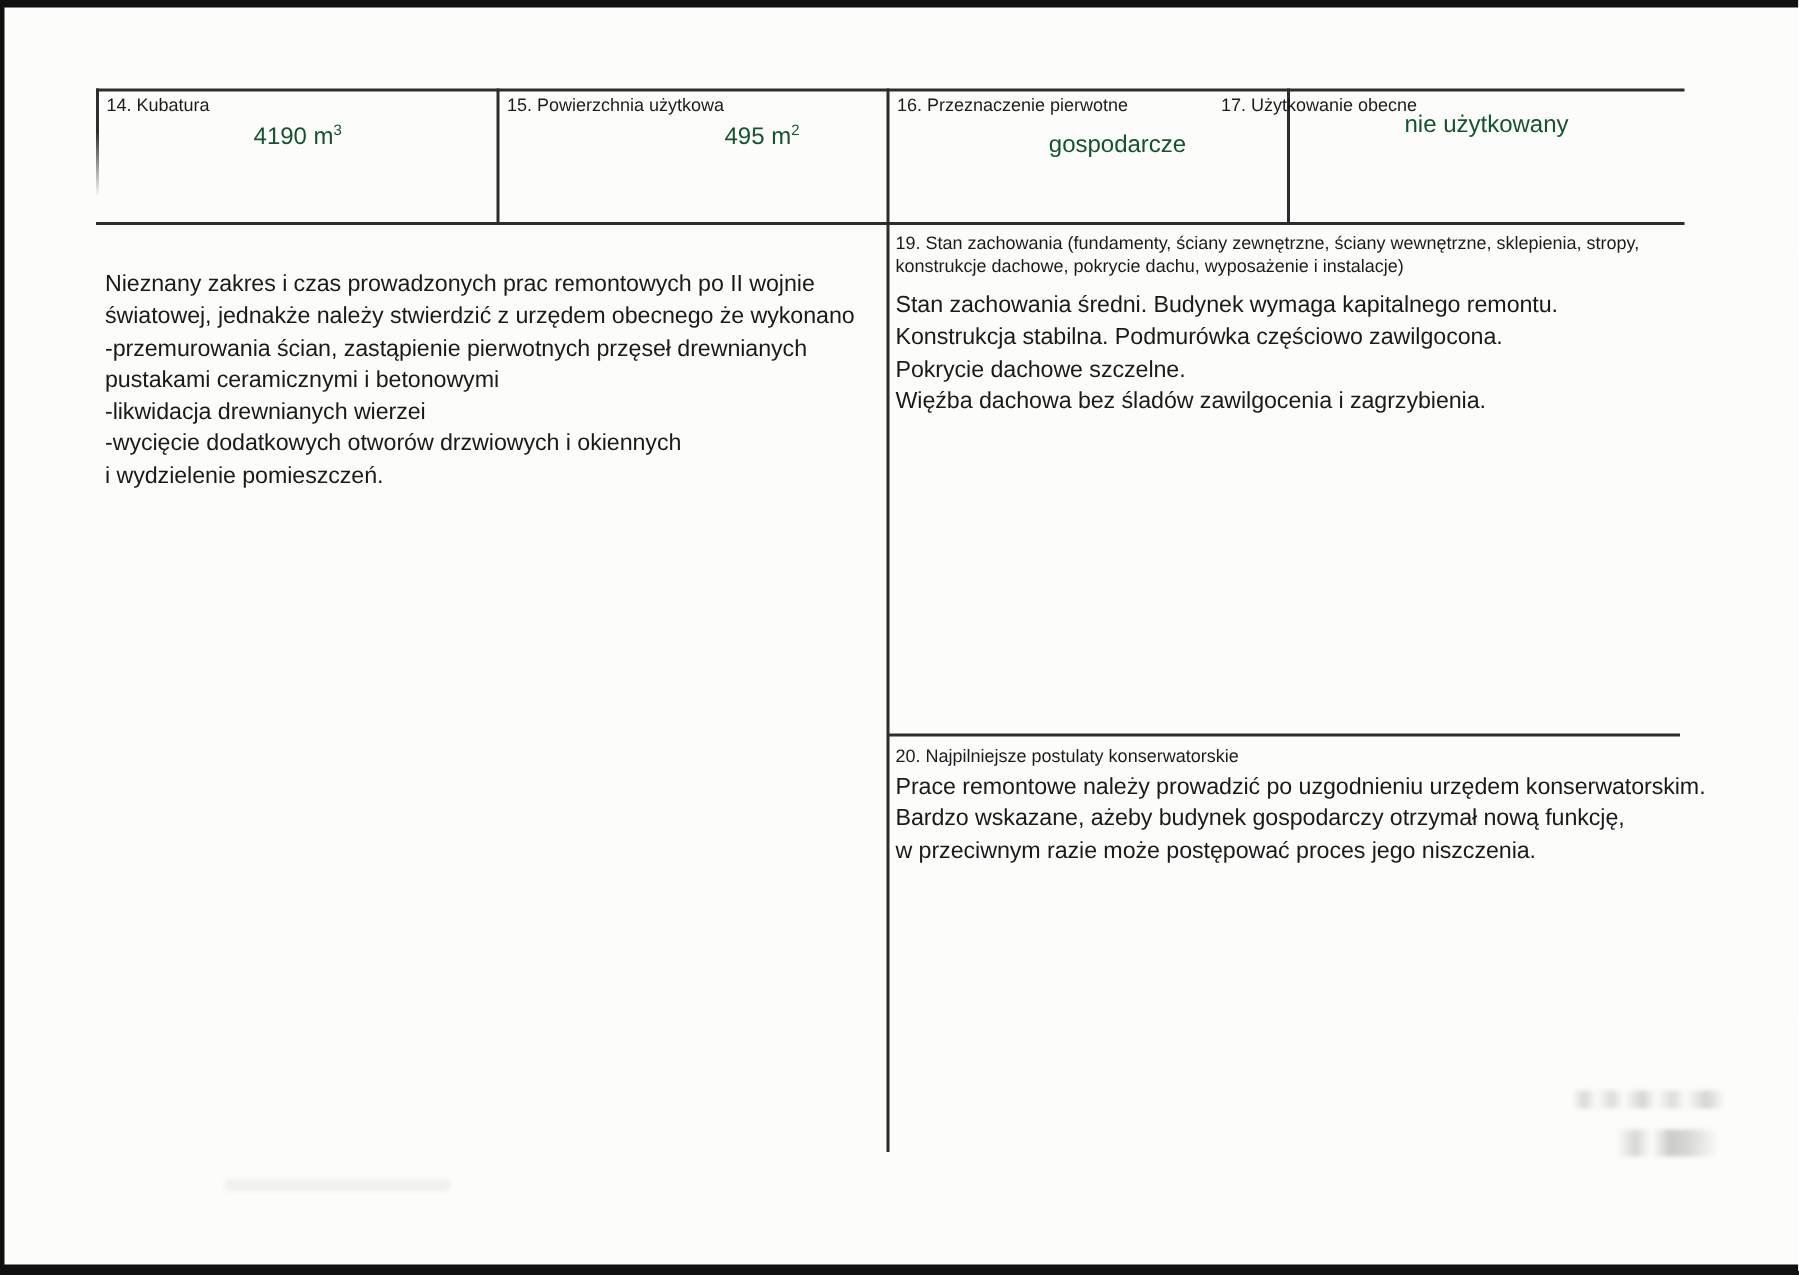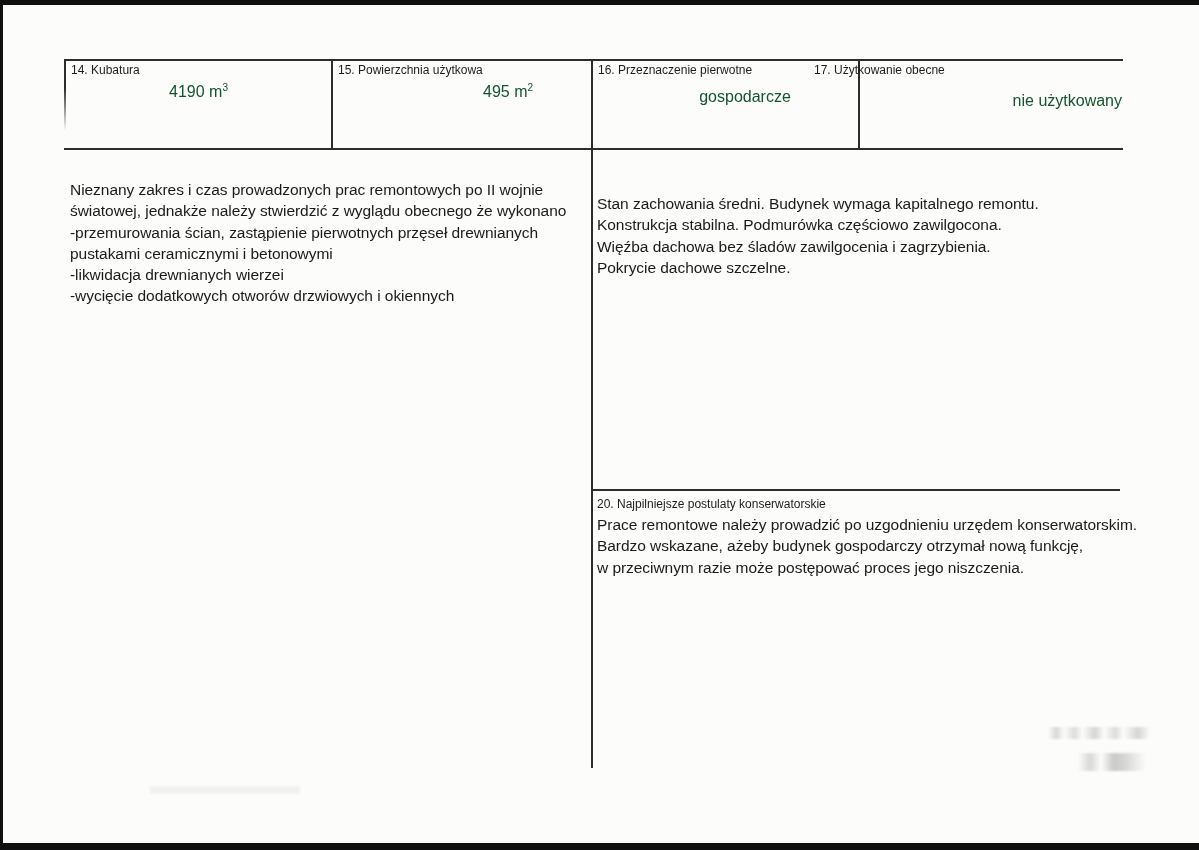--- a/index.html
+++ b/index.html
@@ -69,21 +69,21 @@
   .label-line { white-space: nowrap; }
 
   
   .lbl-14 { left: 71px;  top: 63px; }
   .lbl-15 { left: 338px; top: 63px; text-align: right; }
   .lbl-16 { left: 598px; top: 63px; }
   .lbl-17 { left: 814px; top: 63px; }
   .val-14 { left: 66px;  top: 83px; width: 265px; }
   .val-15 { left: 333px; top: 83px; width: 302px; padding-left: 24px; }
   .val-16 { left: 592px; top: 88px; width: 306px; }
-  .val-17 { left: 860px; top: 92px; width: 262px; text-align: right; }
+  .val-17 { left: 860px; top: 75px; width: 262px; }
 
   .lbl-18  { left: 71px;  top: 156px; }
   .body-18 { left: 70px;  top: 179px; width: 548px; }
 
   .lbl-19  { left: 597px; top: 155px; width: 527px; }
   .body-19 { left: 597px; top: 193px; width: 532px; }
 
   .lbl-20  { left: 597px; top: 497px; }
   .body-20 { left: 597px; top: 514px; width: 545px; }
 
@@ -129,32 +129,37 @@
   <div class="cell-value val-15"><span>495 m</span><sup>2</sup></div>
 
   <div class="field-label lbl-16">16. Przeznaczenie pierwotne</div>
   <div class="cell-value val-16">gospodarcze</div>
 
   <div class="field-label lbl-17">17. Użytkowanie obecne</div>
   <div class="cell-value val-17">nie użytkowany</div>
 
   <div class="body-text body-18">
       <div class="line">Nieznany zakres i czas prowadzonych prac remontowych po II wojnie</div>
-      <div class="line">światowej, jednakże należy stwierdzić z wyglądu obecnego że wykonano</div>
+      <div class="line">światowej, jednakże należy stwierdzić z urzędem obecnego że wykonano</div>
       <div class="line">-przemurowania ścian, zastąpienie pierwotnych przęseł drewnianych</div>
       <div class="line">pustakami ceramicznymi i betonowymi</div>
       <div class="line">-likwidacja drewnianych wierzei</div>
       <div class="line">-wycięcie dodatkowych otworów drzwiowych i okiennych</div>
+      <div class="line">i wydzielenie pomieszczeń.</div>
     </div>
 
+  <div class="field-label-multi lbl-19">
+      <div class="label-line">19. Stan zachowania (fundamenty, ściany zewnętrzne, ściany wewnętrzne, sklepienia, stropy,</div>
+      <div class="label-line">konstrukcje dachowe, pokrycie dachu, wyposażenie i instalacje)</div>
+    </div>
   <div class="body-text body-19">
       <div class="line">Stan zachowania średni. Budynek wymaga kapitalnego remontu.</div>
       <div class="line">Konstrukcja stabilna. Podmurówka częściowo zawilgocona.</div>
+      <div class="line">Pokrycie dachowe szczelne.</div>
       <div class="line">Więźba dachowa bez śladów zawilgocenia i zagrzybienia.</div>
-      <div class="line">Pokrycie dachowe szczelne.</div>
     </div>
 
   <div class="field-label lbl-20">20. Najpilniejsze postulaty konserwatorskie</div>
   <div class="body-text body-20">
       <div class="line">Prace remontowe należy prowadzić po uzgodnieniu urzędem konserwatorskim.</div>
       <div class="line">Bardzo wskazane, ażeby budynek gospodarczy otrzymał nową funkcję,</div>
       <div class="line">w przeciwnym razie może postępować proces jego niszczenia.</div>
     </div>
 
   <div class="smudge smudge-1"></div>

